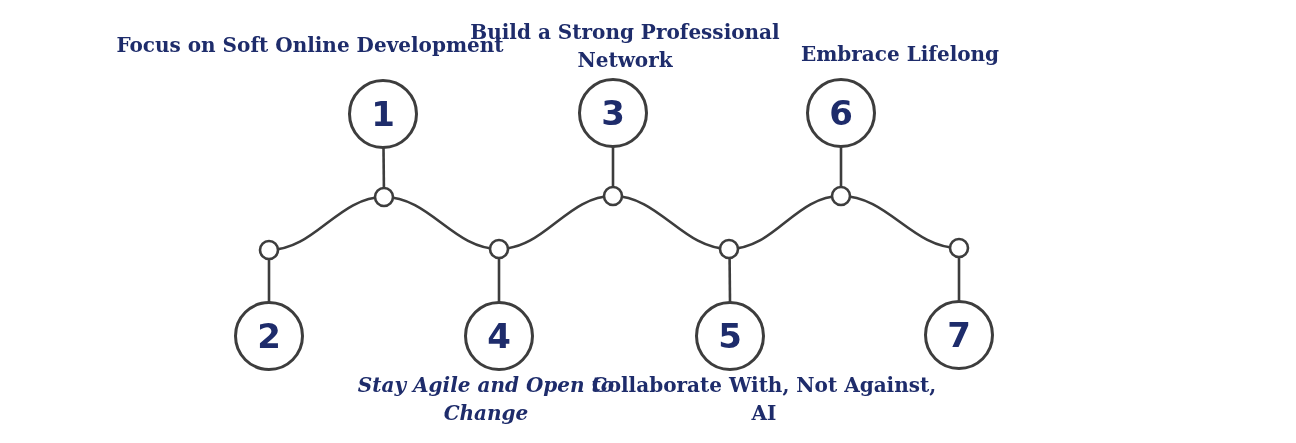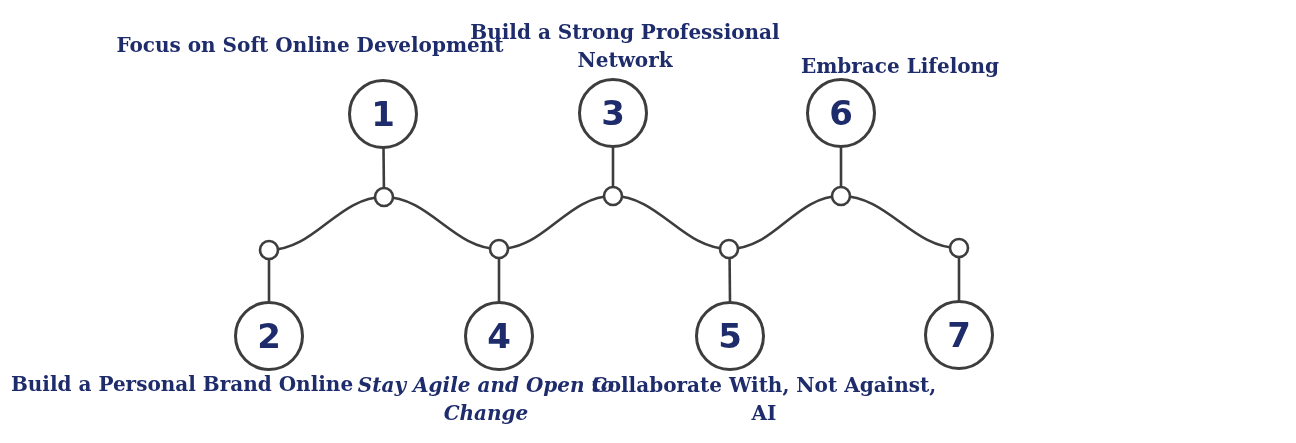--- a/index.html
+++ b/index.html
@@ -50,21 +50,21 @@
   .pos-n4{left:464px;top:301px;}
   .pos-n5{left:695px;top:301px;}
   .pos-n6{left:806px;top:78px;}
   .pos-n7{left:924px;top:300px;}
   
   .pos-l1{left:310px;top:31px;}
   .pos-l2{left:182px;top:370px;}
   .pos-l3{left:625px;top:18px;width:330px;}
   .pos-l4{left:486px;top:371px;width:265px;font-style:italic;}
   .pos-l5{left:764px;top:371px;width:355px;}
-  .pos-l6{left:900px;top:52px;}
+  .pos-l6{left:900px;top:40px;}
   .pos-l7{left:1064px;top:371px;}
 </style>
 </head>
 <body>
 
 <div class="canvas">
 
   <svg class="wave-svg" width="1296" height="443" viewBox="0 0 1296 443">
     <path d="M 269 250
              C 315 250, 338 197, 384 197
@@ -107,19 +107,18 @@
     <span class="node-number">5</span>
   </div>
   <div class="node-circle pos-n6">
     <span class="node-number">6</span>
   </div>
   <div class="node-circle pos-n7">
     <span class="node-number">7</span>
   </div>
 
   <div class="label nowrap pos-l1">Focus on Soft Online Development</div>
-  <div class="label nowrap pos-l2">Build a Personal Brand Online</div>
   <div class="label pos-l3">Build a Strong Professional Network</div>
   <div class="label pos-l4">Stay Agile and Open to Change</div>
   <div class="label pos-l5">Collaborate With, Not Against, AI</div>
   <div class="label nowrap pos-l6">Embrace Lifelong</div>
 
 </div>
 
 </body></html>

